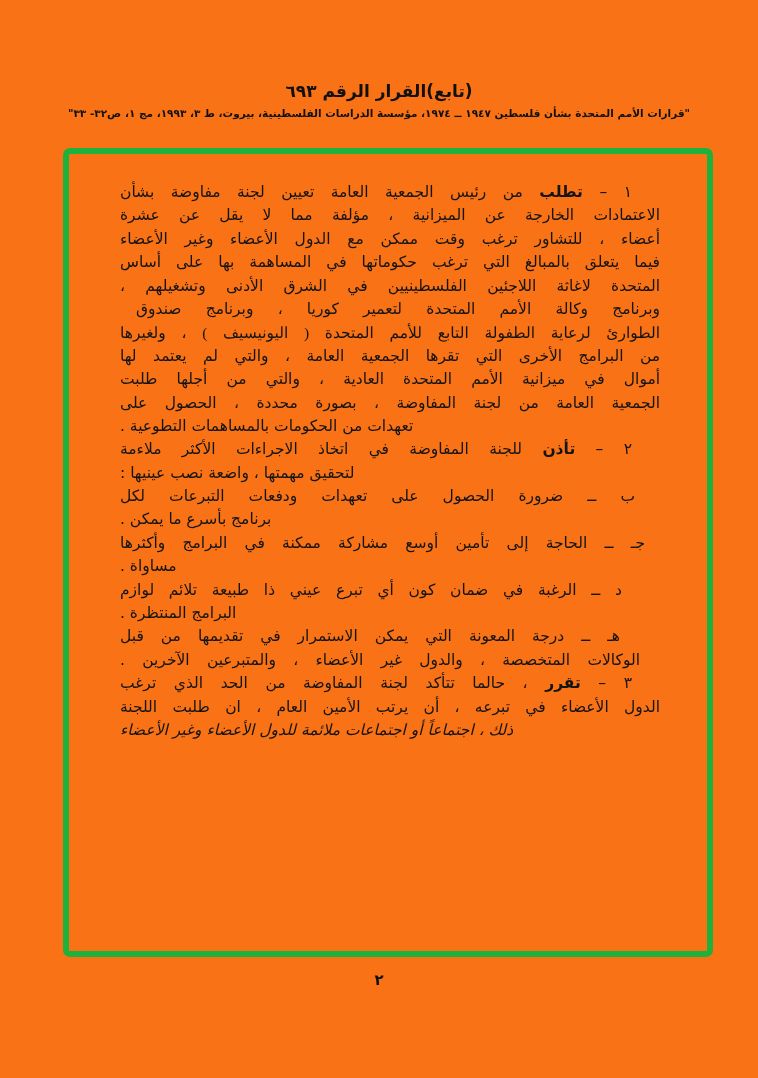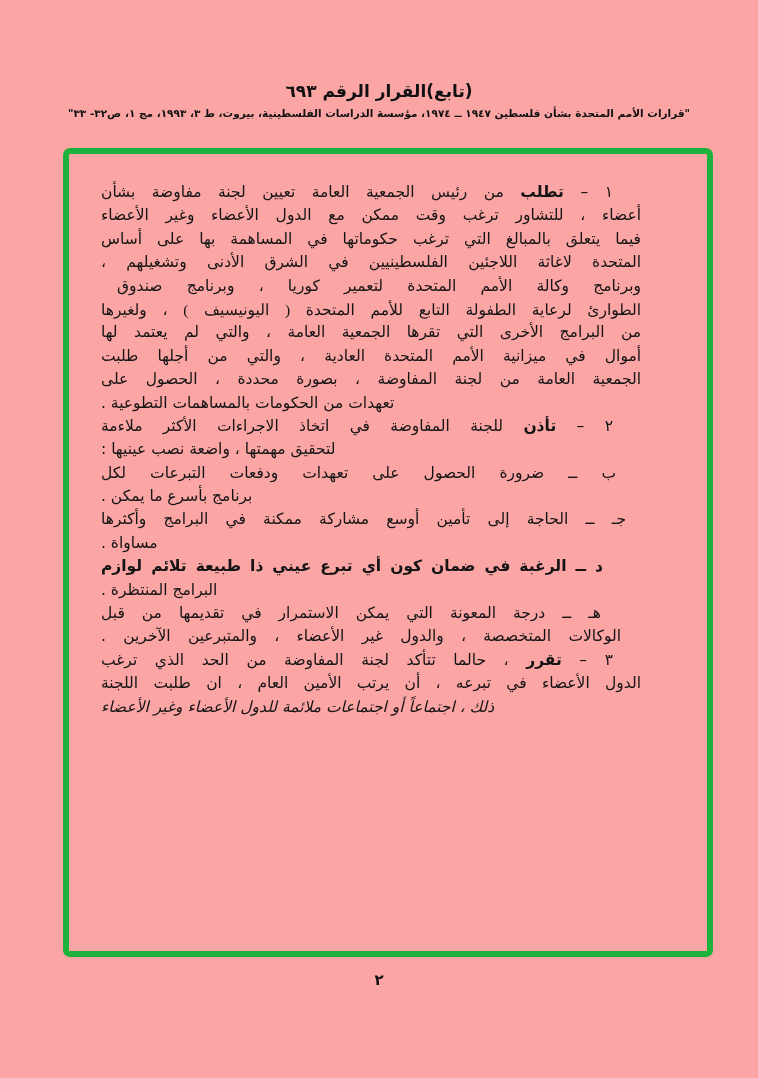--- a/index.html
+++ b/index.html
@@ -4,21 +4,21 @@
 <style>
   html, body {
     margin: 0;
     padding: 0;
     background: #ffffff;
   }
   .page {
     position: relative;
     width: 758px;
     height: 1078px;
-    background: #fca5a5;
+    background: #f97316;
     overflow: hidden;
     font-family: "DejaVu Sans", sans-serif;
   }
   .doc-title {
     position: absolute;
     top: 81px;
     left: 0;
     width: 100%;
     text-align: center;
     direction: rtl;
@@ -45,21 +45,21 @@
     top: 148px;
     width: 650px;
     height: 809px;
     box-sizing: border-box;
     border: 6px solid #1cb23b;
     border-radius: 7px;
     background: transparent;
   }
   .text-block {
     position: absolute;
-    left: 101px;
+    left: 120px;
     top: 181px;
     width: 540px;
     direction: rtl;
     color: #141414;
   }
   .tline {
     height: 23.4px;
     line-height: 23.4px;
     font-size: 15.5px;
     white-space: normal;
@@ -93,36 +93,37 @@
 <div class="page">
 
   <div class="doc-title">(تابع)القرار الرقم ٦٩٣</div>
 
   <div class="doc-subtitle">"قرارات الأمم المتحدة بشأن فلسطين ١٩٤٧ ــ ١٩٧٤، مؤسسة الدراسات الفلسطينية، بيروت، ط ٣، ١٩٩٣، مج ١، ص٣٢- ٣٣"</div>
 
   <div class="green-frame" style="border-color: rgb(28, 178, 59);"></div>
 
   <div class="text-block">
       <div class="tline just" style="padding-right: 28px;"><span>١ – </span><b>تطلب</b><span> من رئيس الجمعية العامة تعيين لجنة مفاوضة بشأن</span></div>
+      <div class="tline just" style="padding-right: 0px;"><span>الاعتمادات الخارجة عن الميزانية ، مؤلفة مما لا يقل عن عشرة</span></div>
       <div class="tline just" style="padding-right: 0px;"><span>أعضاء ، للتشاور ترغب وقت ممكن مع الدول الأعضاء وغير الأعضاء</span></div>
       <div class="tline just" style="padding-right: 0px;"><span>فيما يتعلق بالمبالغ التي ترغب حكوماتها في المساهمة بها على أساس</span></div>
       <div class="tline just" style="padding-right: 0px;"><span>المتحدة لاغاثة اللاجئين الفلسطينيين في الشرق الأدنى وتشغيلهم ،</span></div>
       <div class="tline just" style="padding-right: 0px; margin-left: 16px;"><span>وبرنامج وكالة الأمم المتحدة لتعمير كوريا ، وبرنامج صندوق</span></div>
       <div class="tline just" style="padding-right: 0px; font-family: Liberation Serif, serif;"><span>الطوارئ لرعاية الطفولة التابع للأمم المتحدة ( اليونيسيف ) ، ولغيرها</span></div>
       <div class="tline just" style="padding-right: 0px;"><span>من البرامج الأخرى التي تقرها الجمعية العامة ، والتي لم يعتمد لها</span></div>
       <div class="tline just" style="padding-right: 0px;"><span>أموال في ميزانية الأمم المتحدة العادية ، والتي من أجلها طلبت</span></div>
       <div class="tline just" style="padding-right: 0px;"><span>الجمعية العامة من لجنة المفاوضة ، بصورة محددة ، الحصول على</span></div>
       <div class="tline right" style="padding-right: 0px;"><span>تعهدات من الحكومات بالمساهمات التطوعية .</span></div>
       <div class="tline just" style="padding-right: 28px;"><span>٢ – </span><b>تأذن</b><span> للجنة المفاوضة في اتخاذ الاجراءات الأكثر ملاءمة</span></div>
       <div class="tline right" style="padding-right: 32px;"><span>لتحقيق مهمتها ، واضعة نصب عينيها :</span></div>
       <div class="tline just" style="padding-right: 25px;"><span>ب ــ ضرورة الحصول على تعهدات ودفعات التبرعات لكل</span></div>
       <div class="tline right" style="padding-right: 130px;"><span>برنامج بأسرع ما يمكن .</span></div>
       <div class="tline just" style="padding-right: 15px;"><span>جـ ــ الحاجة إلى تأمين أوسع مشاركة ممكنة في البرامج وأكثرها</span></div>
       <div class="tline right" style="padding-right: 22px;"><span>مساواة .</span></div>
-      <div class="tline just" style="padding-right: 38px; font-weight: bold;"><span>د ــ الرغبة في ضمان كون أي تبرع عيني ذا طبيعة تلائم لوازم</span></div>
+      <div class="tline just" style="padding-right: 38px;"><span>د ــ الرغبة في ضمان كون أي تبرع عيني ذا طبيعة تلائم لوازم</span></div>
       <div class="tline right" style="padding-right: 25px;"><span>البرامج  المنتظرة .</span></div>
       <div class="tline just" style="padding-right: 40px;"><span>هـ ــ درجة المعونة التي يمكن الاستمرار في تقديمها من قبل</span></div>
       <div class="tline just" style="padding-right: 20px;"><span>الوكالات المتخصصة ، والدول غير الأعضاء ، والمتبرعين الآخرين .</span></div>
       <div class="tline just" style="padding-right: 28px;"><span>٣ – </span><b>تقرر</b><span> ، حالما تتأكد لجنة المفاوضة من الحد الذي ترغب</span></div>
       <div class="tline just" style="padding-right: 0px;"><span>الدول الأعضاء في تبرعه ، أن يرتب الأمين العام ، ان طلبت اللجنة</span></div>
       <div class="tline right" style="padding-right: 0px; font-style: italic;"><span>ذلك ، اجتماعاً أو اجتماعات ملائمة للدول الأعضاء وغير الأعضاء</span></div>
     </div>
 
   <div class="page-number">٢</div>
 

